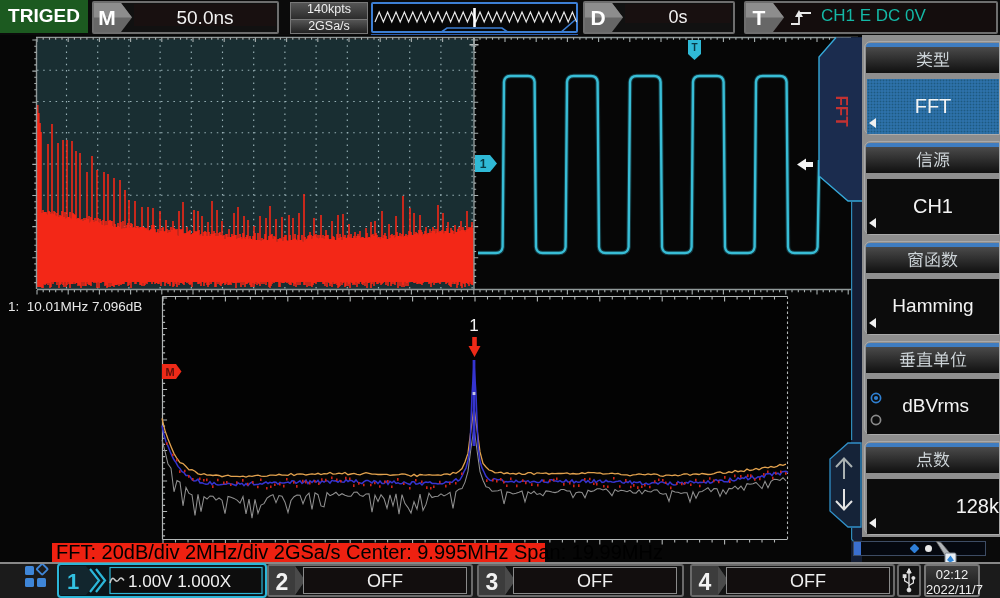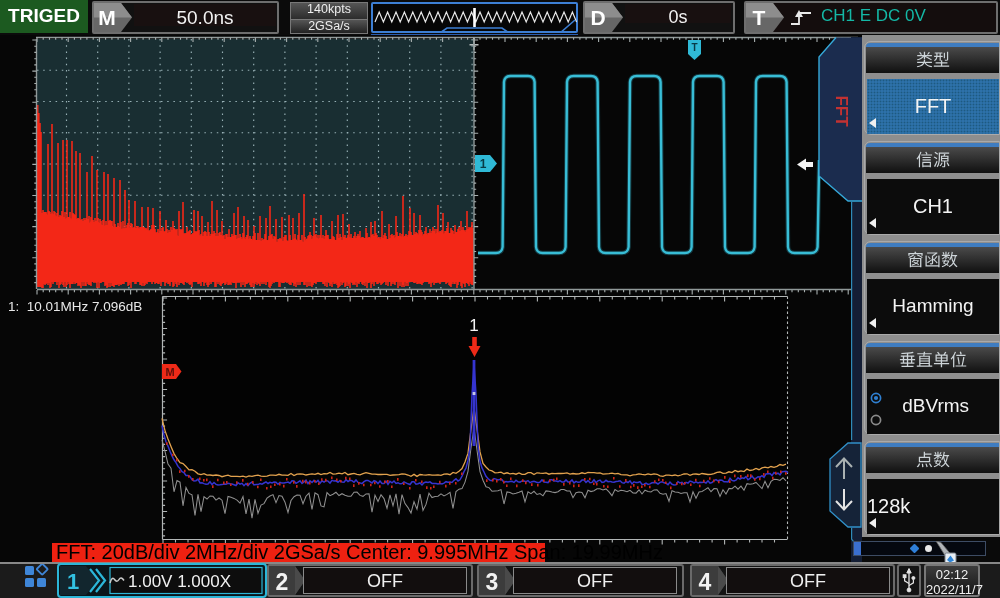--- a/index.html
+++ b/index.html
@@ -223,21 +223,21 @@
   <div style="height:4px;background:#3e7cc0;border-radius:7px 0 0 0;margin:1px 0 0 1px"></div>
   <div style="height:26px;background:linear-gradient(#4a4a4a,#101010);text-align:center;line-height:25px;margin:0 0 0 1px"><span style="letter-spacing:0"><svg width="17" height="17" viewBox="0 0 1000 1000" style="display:inline-block;vertical-align:-3px">
           <g transform="translate(0,880) scale(1,-1)">
             <path d="M237 465H760V286H237ZM340 128C353 63 361 -21 361 -71L437 -61C436 -13 426 70 411 134ZM547 127C576 65 606 -19 617 -69L690 -50C678 0 646 81 615 142ZM751 135C801 72 857 -17 880 -72L951 -42C926 13 868 98 818 161ZM177 155C146 81 95 0 42 -46L110 -79C165 -26 216 58 248 136ZM166 536V216H835V536H530V663H910V734H530V840H455V536Z" fill="#cdd4d8"></path>
           </g>
         </svg><svg width="17" height="17" viewBox="0 0 1000 1000" style="display:inline-block;vertical-align:-3px">
           <g transform="translate(0,880) scale(1,-1)">
             <path d="M443 821C425 782 393 723 368 688L417 664C443 697 477 747 506 793ZM88 793C114 751 141 696 150 661L207 686C198 722 171 776 143 815ZM410 260C387 208 355 164 317 126C279 145 240 164 203 180C217 204 233 231 247 260ZM110 153C159 134 214 109 264 83C200 37 123 5 41 -14C54 -28 70 -54 77 -72C169 -47 254 -8 326 50C359 30 389 11 412 -6L460 43C437 59 408 77 375 95C428 152 470 222 495 309L454 326L442 323H278L300 375L233 387C226 367 216 345 206 323H70V260H175C154 220 131 183 110 153ZM257 841V654H50V592H234C186 527 109 465 39 435C54 421 71 395 80 378C141 411 207 467 257 526V404H327V540C375 505 436 458 461 435L503 489C479 506 391 562 342 592H531V654H327V841ZM629 832C604 656 559 488 481 383C497 373 526 349 538 337C564 374 586 418 606 467C628 369 657 278 694 199C638 104 560 31 451 -22C465 -37 486 -67 493 -83C595 -28 672 41 731 129C781 44 843 -24 921 -71C933 -52 955 -26 972 -12C888 33 822 106 771 198C824 301 858 426 880 576H948V646H663C677 702 689 761 698 821ZM809 576C793 461 769 361 733 276C695 366 667 468 648 576Z" fill="#cdd4d8"></path>
           </g>
         </svg></span></div>
-  <div style="position:absolute;left:2px;right:0;top:37px;height:55px;background:#0c0c0c;color:#f4f4f4;font-size:20px;text-align:left;line-height:54px">128k</div>
+  <div style="position:absolute;left:2px;right:0;top:37px;height:55px;background:#0c0c0c;color:#f4f4f4;font-size:20px;text-align:right;line-height:54px">128k</div>
   <div style="position:absolute;left:4px;top:76px;width:0;height:0;border-top:5px solid transparent;border-bottom:5px solid transparent;border-right:7px solid #f0f0f0"></div>
 </div>
 
 <svg class="abs" style="left:826px;top:441px" width="36" height="88">
     <polygon points="35,2 35,86 22,86 4,70 4,18 22,2" fill="#152338" stroke="#3090c8" stroke-width="1.3"></polygon>
 <path d="M18,38 V18 M10,26 L18,17.5 L26,26" stroke="#aab2b2" stroke-width="2" fill="none"></path>
 <path d="M18,48 V68 M10,60 L18,68.5 L26,60" stroke="#e4e4e4" stroke-width="2" fill="none"></path>
 </svg>
 
 <div class="abs" style="left:853px;top:541px;width:133px;height:15px;background:#05080f;border:1px solid #3d4c64"></div>

